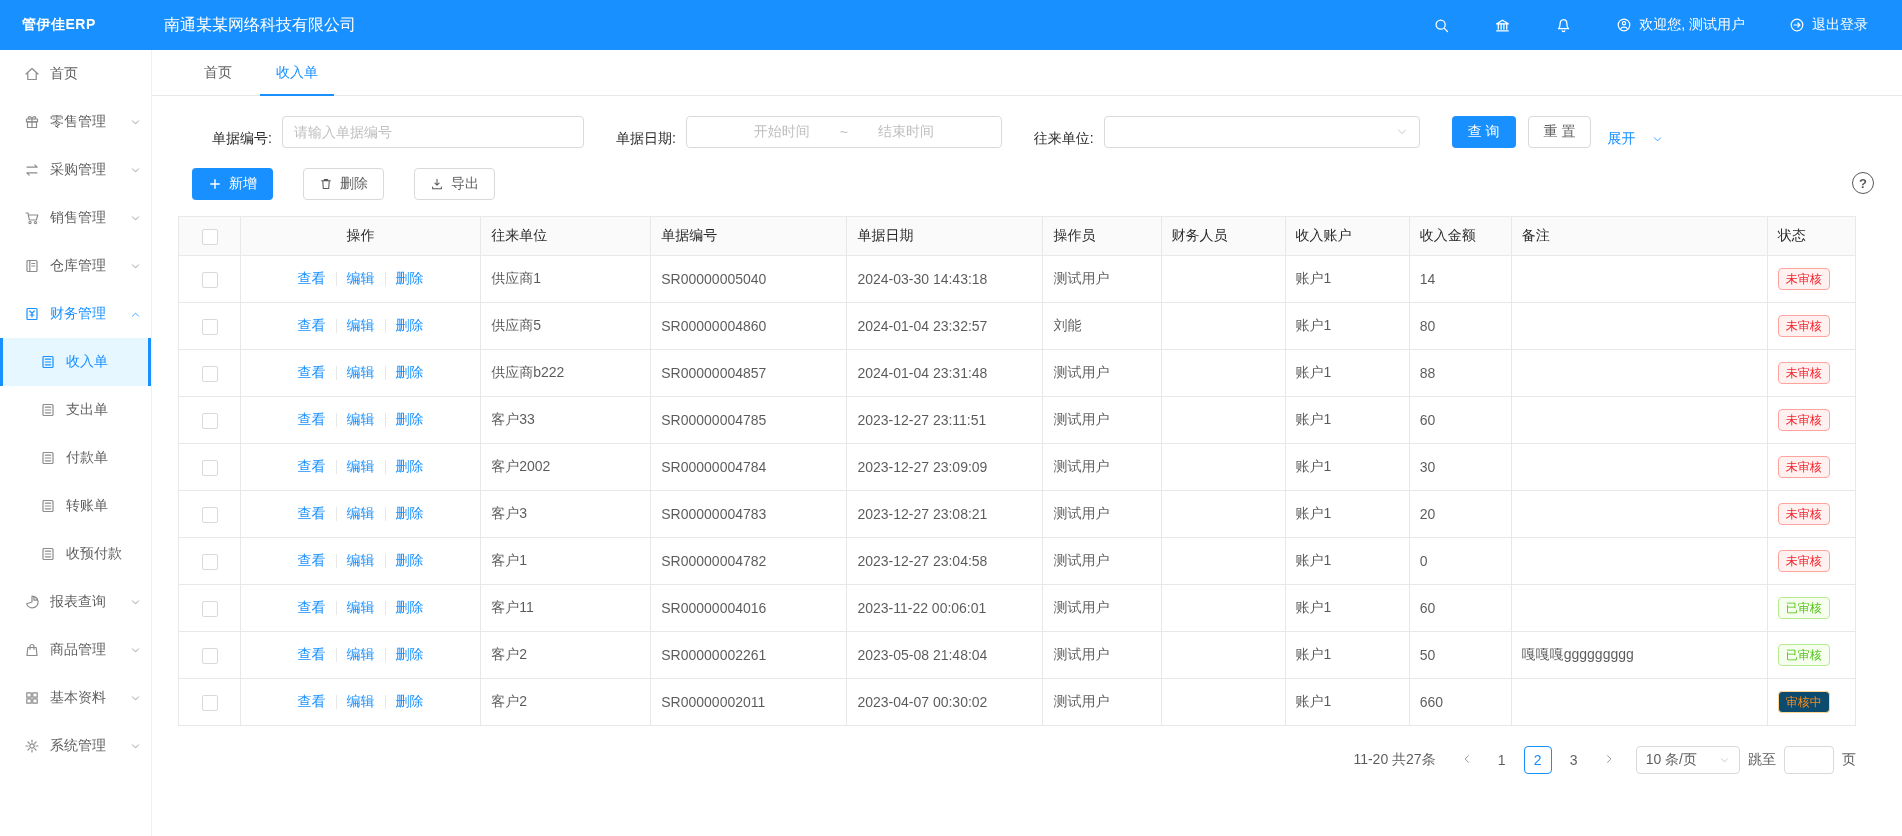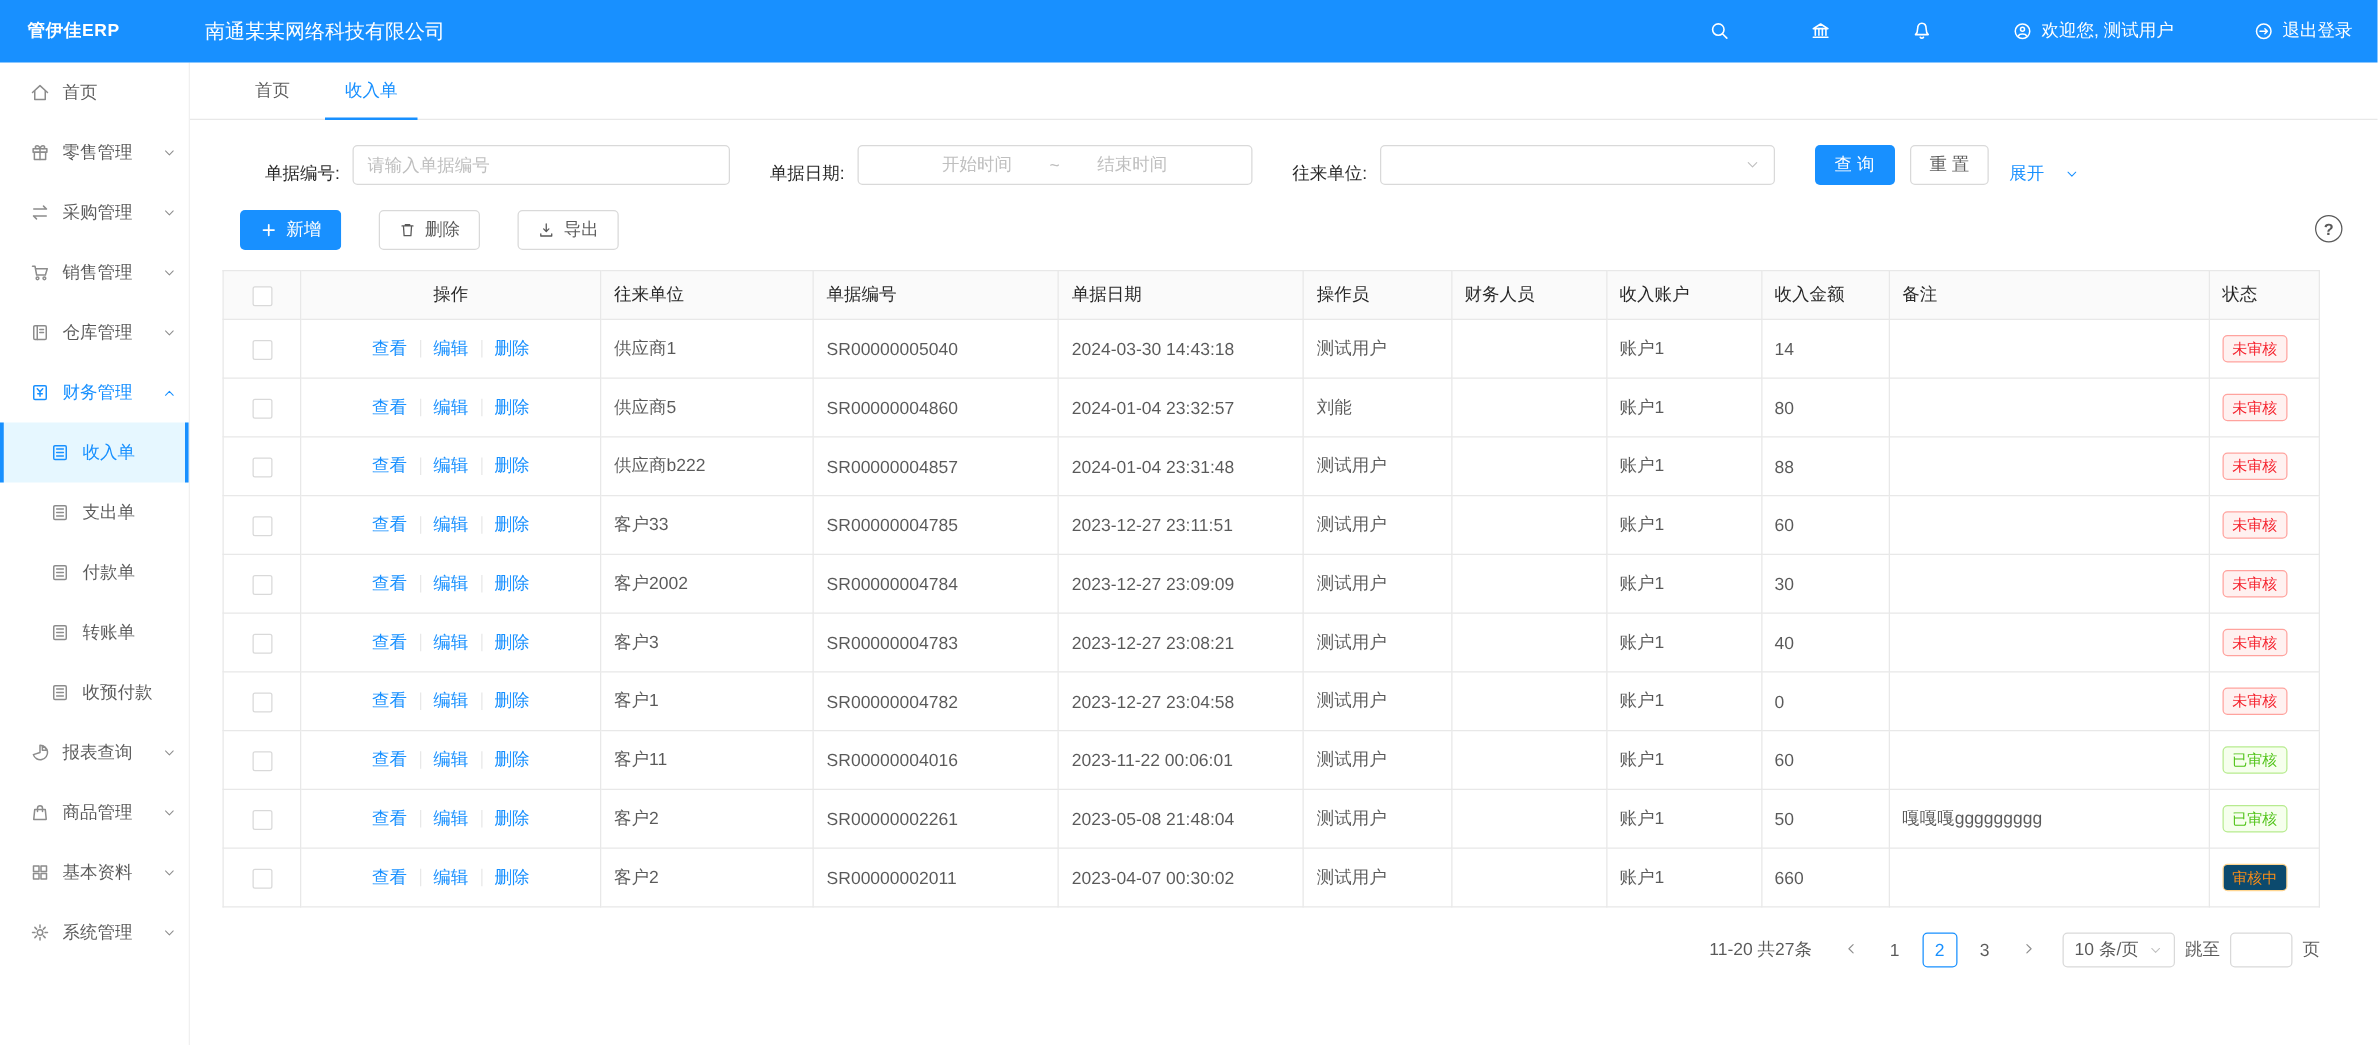--- a/index.html
+++ b/index.html
@@ -4,21 +4,21 @@
 <style>
   * { margin:0; padding:0; box-sizing:border-box; }
   html,body { width:1902px; height:836px; overflow:hidden; background:#fff;
     font-family:"Liberation Sans","DejaVu Sans",sans-serif; }
 
   
   .header { position:absolute; top:0; left:0; right:0; height:50px; background:#1890ff;
     color:#fff; display:flex; align-items:center; z-index:10; }
   .logo { font-size:14px; font-weight:bold; padding-left:22px; width:152px; flex:none; letter-spacing:.5px; }
   .company { font-size:16px; margin-left:12px; }
-  .header-right { margin-left:auto; display:flex; gap:64px; padding-right:20px; font-size:14px; }
+  .header-right { margin-left:auto; display:flex; align-items:center; gap:44px; padding-right:34px; font-size:14px; }
   .hicon { display:inline-flex; cursor:pointer; }
   .hicon svg { width:17px; height:17px; }
   .hgroup { display:flex; align-items:center; gap:7px; cursor:pointer; }
   .hgroup .hicon svg { width:16px; height:16px; }
 
   
   .sidebar { position:absolute; top:50px; left:0; bottom:0; width:152px; background:#fff;
     border-right:1px solid #f0f0f0; font-size:14px; overflow:hidden; }
   .menu-item { height:48px; display:flex; align-items:center; padding:0 10px 0 24px;
     color:rgba(0,0,0,.65); cursor:pointer; position:relative; }
@@ -94,21 +94,21 @@
   .pagination { display:flex; align-items:center; justify-content:flex-end; gap:8px;
     margin:20px 46px 0 0; font-size:14px; color:rgba(0,0,0,.65); }
   .page-total { margin-right:10px; }
   .page-arrow { width:26px; height:28px; display:flex; align-items:center; justify-content:center;
     color:rgba(0,0,0,.45); cursor:pointer; }
   .page-arrow svg { width:12px; height:12px; }
   .page-num { min-width:28px; height:28px; display:flex; align-items:center; justify-content:center;
     cursor:pointer; border-radius:4px; border:1px solid transparent; }
   .page-num.active { border-color:#1890ff; color:#1890ff; }
   .page-size { height:28px; border:1px solid #d9d9d9; border-radius:4px; display:flex; align-items:center;
-    padding:0 9px; gap:8px; cursor:pointer; margin-left:6px; }
+    padding:0 9px; gap:22px; cursor:pointer; margin-left:6px; }
   .page-size .chev { color:#bfbfbf; display:inline-flex; }
   .page-size .chev svg { width:11px; height:11px; }
   .jump-input { width:50px; height:28px; border:1px solid #d9d9d9; border-radius:4px; outline:none;
     padding:0 6px; font-family:inherit; font-size:14px; }
 </style>
 </head>
 <body>
 
 <div class="header">
   <div class="logo">管伊佳ERP</div>
@@ -525,21 +525,21 @@
           </tr>
           <tr>
             <td class="col-check"><span class="checkbox"></span></td>
             <td class="col-ops"><a class="op-link">查看</a><span class="op-sep"></span><a class="op-link">编辑</a><span class="op-sep"></span><a class="op-link">删除</a></td>
             <td>客户3</td>
             <td>SR00000004783</td>
             <td>2023-12-27 23:08:21</td>
             <td>测试用户</td>
             <td></td>
             <td>账户1</td>
-            <td>40</td>
+            <td>20</td>
             <td></td>
             <td class="col-status"><span class="tag tag-error">未审核</span></td>
           </tr>
           <tr>
             <td class="col-check"><span class="checkbox"></span></td>
             <td class="col-ops"><a class="op-link">查看</a><span class="op-sep"></span><a class="op-link">编辑</a><span class="op-sep"></span><a class="op-link">删除</a></td>
             <td>客户1</td>
             <td>SR00000004782</td>
             <td>2023-12-27 23:04:58</td>
             <td>测试用户</td>

